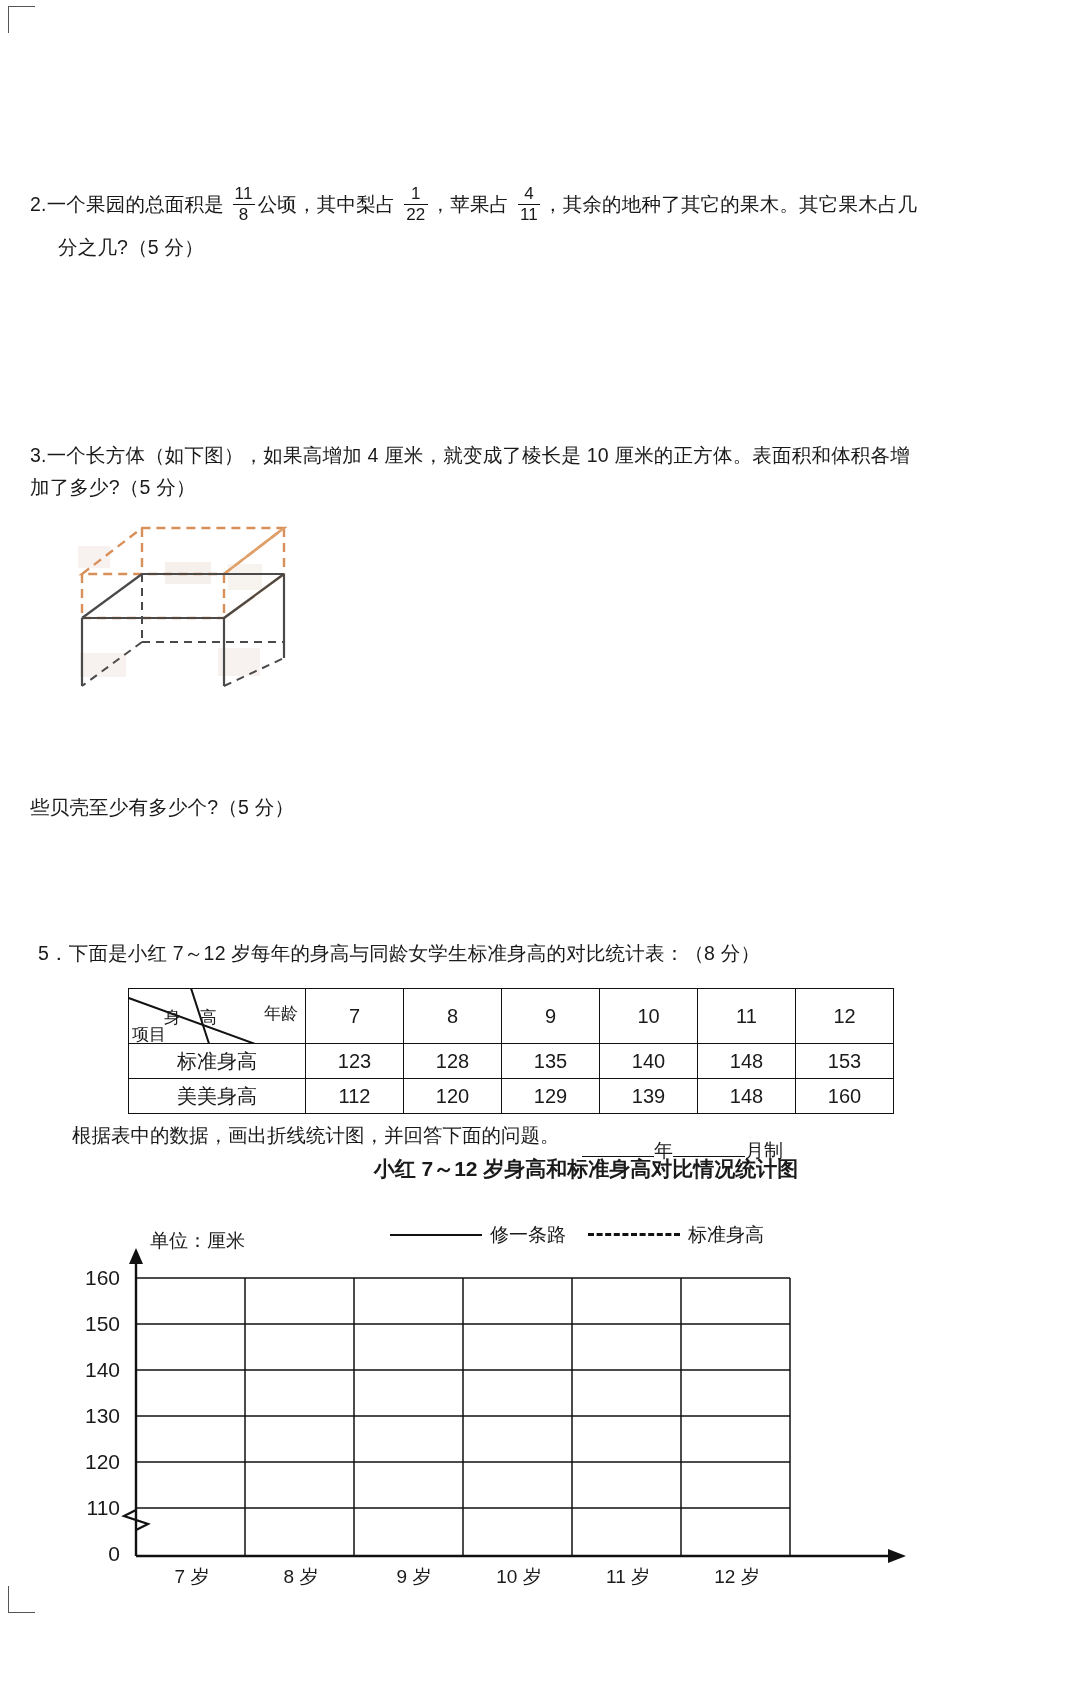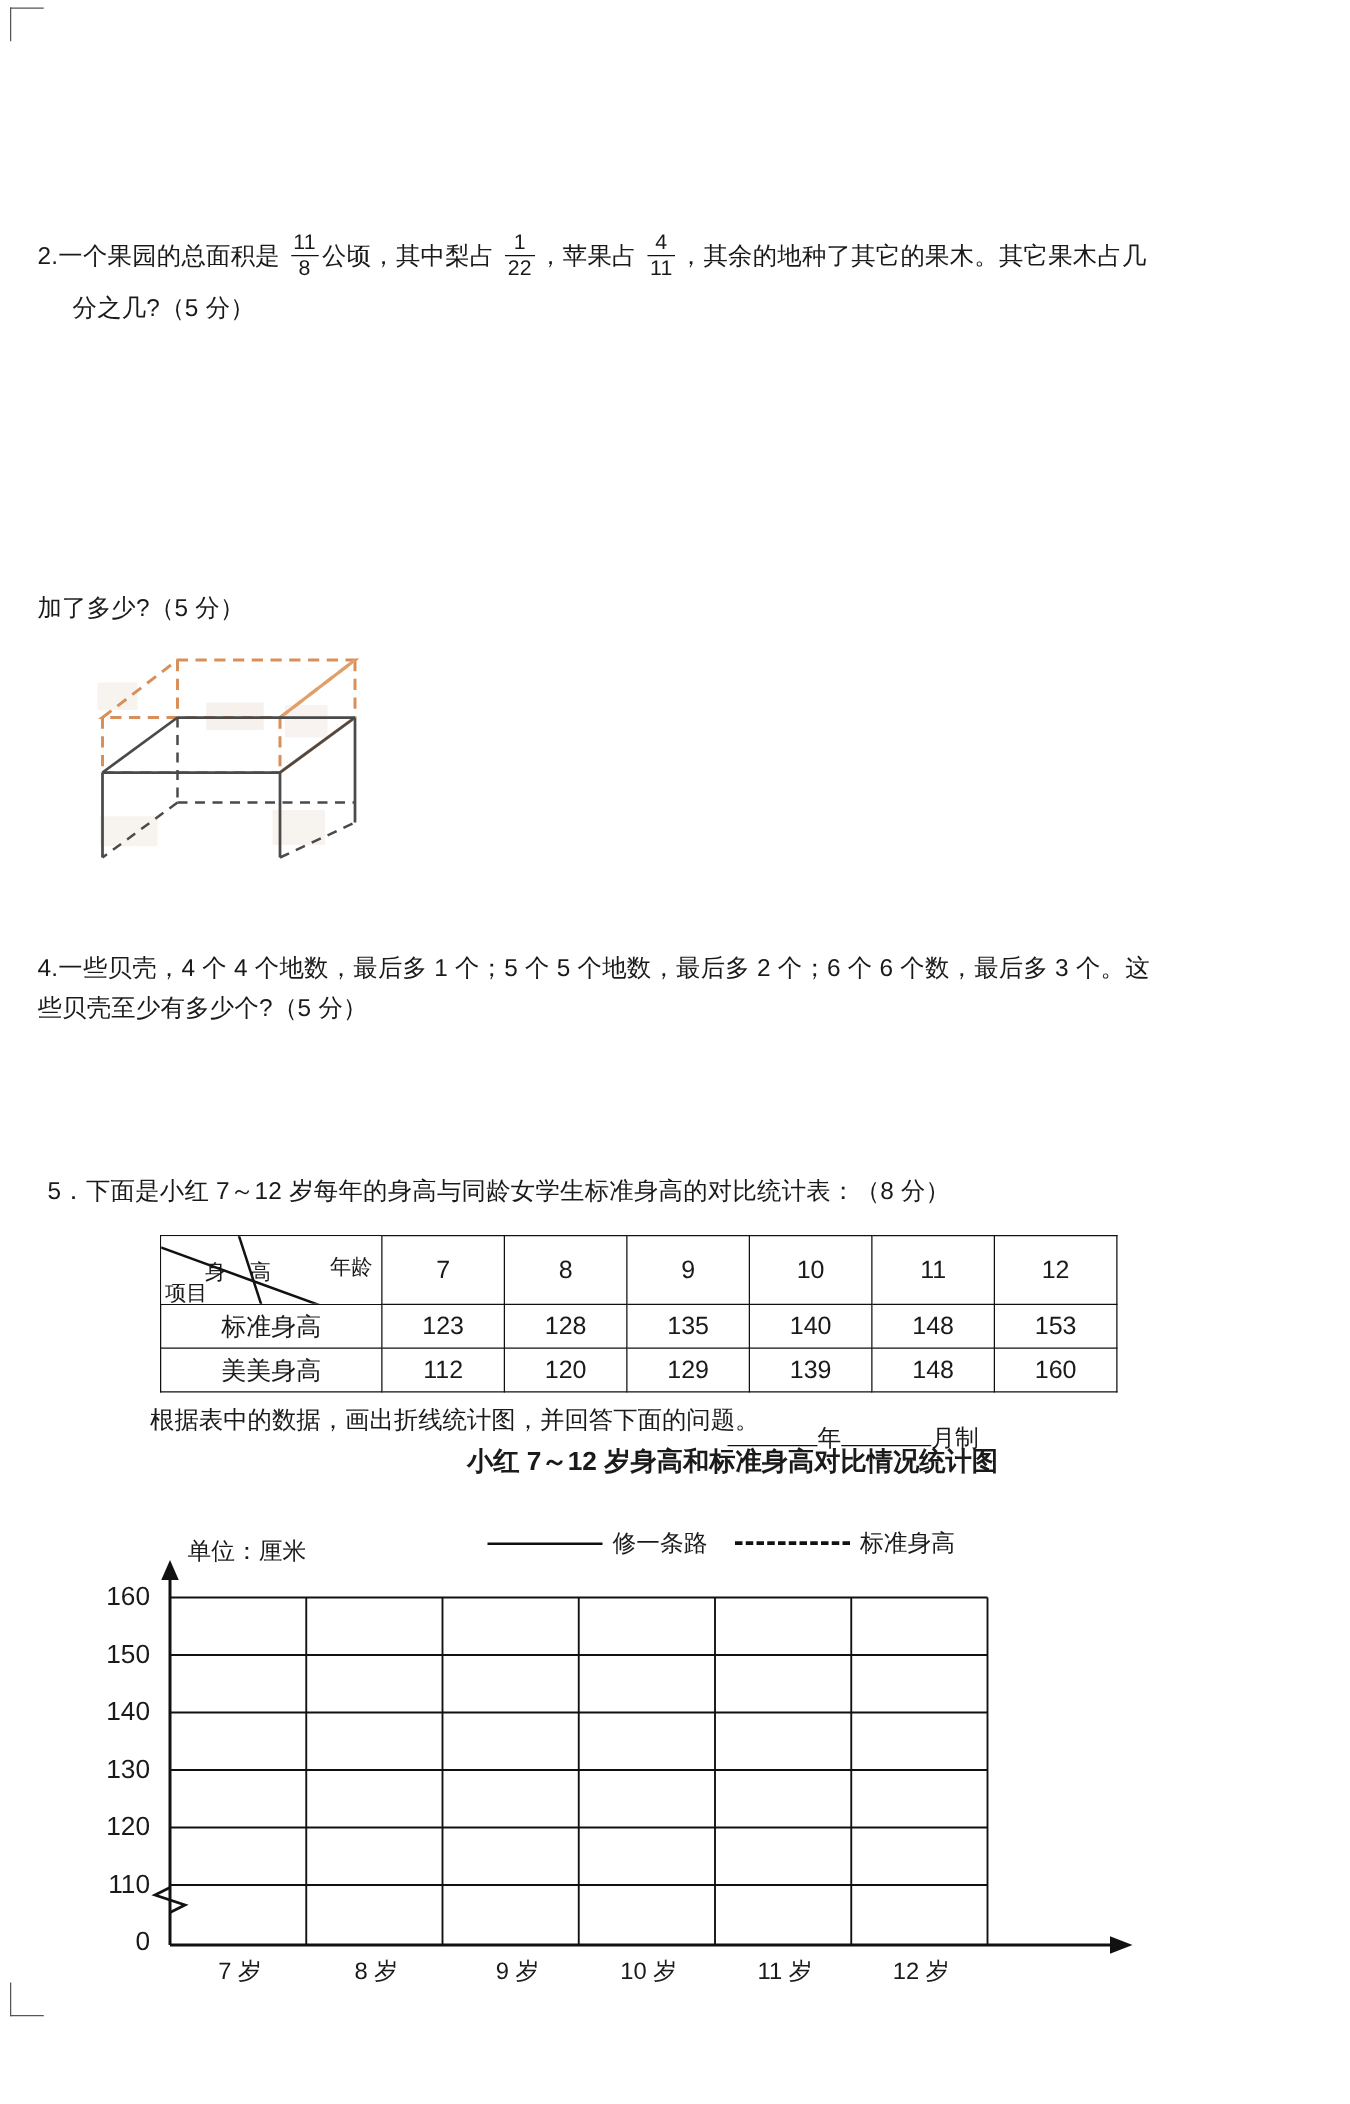--- a/index.html
+++ b/index.html
@@ -54,21 +54,21 @@
   }
   .stat-table .hdr-cell { width:176px; height:54px; position:relative; padding:0; }
   .stat-table .val-cell { width:97px; height:34px; }
   .stat-table .lbl-cell { width:176px; height:34px; }
   .hdr-inner { position:relative; width:176px; height:54px; overflow:hidden; }
   .hdr-inner .diag { position:absolute; background:#111; transform-origin:0 0; }
   .hdr-age  { position:absolute; right:7px; top:13px; font-size:17px; }
   .hdr-h    { position:absolute; left:35px; top:17px; font-size:17px; letter-spacing:7px; }
   .hdr-item { position:absolute; left:3px;  top:34px; font-size:17px; }
 
-  .under-note { position:absolute; left:72px; top:1122px; font-size:19.5px;margin-left:48px; }
+  .under-note { position:absolute; left:72px; top:1122px; font-size:19.5px; }
   .chart-title {
     position:absolute; left:0; top:1155px; width:1080px;
     text-align:center; font-size:21px; font-weight:bold;margin-left:46px;
   }
   .ym-line { position:absolute; left:582px; top:1138px; font-size:19px; }
   .ym-line .blank { display:inline-block; border-bottom:1.5px solid #111; width:72px; }
 
   .legend { position:absolute; left:390px; top:1222px; font-size:19px; }
   .legend .solidline {
     display:inline-block; width:92px; border-top:2.6px solid #111;
@@ -109,20 +109,21 @@
       <span class="den">22</span>
     </span><span>，苹果占</span>
     <span class="frac">
       <span class="num">4</span>
       <span class="bar"></span>
       <span class="den">11</span>
     </span><span>，其余的地种了其它的果木。其它果木占几</span>
   </div>
   <div class="qtext" style="left:58px; top:232px;">分之几?（5 分）</div>
 
+  <div class="qtext" style="left:30px; top:440px;">3.一个长方体（如下图），如果高增加 4 厘米，就变成了棱长是 10 厘米的正方体。表面积和体积各增</div>
   <div class="qtext" style="left:30px; top:472px;">加了多少?（5 分）</div>
 
   <div class="boxfig">
     <svg width="230" height="185" viewBox="0 0 230 185">
 
       <g opacity="0.55">
         <rect x="8" y="38" width="32" height="22" fill="#f1e9e2"></rect>
         <rect x="95" y="54" width="46" height="22" fill="#efe5dd"></rect>
         <rect x="158" y="56" width="34" height="26" fill="#f2eae3"></rect>
         <rect x="10" y="145" width="46" height="24" fill="#f1e9e2"></rect>
@@ -168,21 +169,20 @@
 
       <g stroke="#4a4a4a" fill="none" stroke-width="2" stroke-dasharray="8 6">
         <path d="M72 66 L72 134"></path>
         <path d="M72 134 L12 178"></path>
         <path d="M72 134 L214 134"></path>
         <path d="M154 178 L214 150"></path>
       </g>
     </svg>
   </div>
 
-  <div class="qtext" style="left:30px; top:760px;">4.一些贝壳，4 个 4 个地数，最后多 1 个；5 个 5 个地数，最后多 2 个；6 个 6 个数，最后多 3 个。这</div>
   <div class="qtext" style="left:30px; top:792px;">些贝壳至少有多少个?（5 分）</div>
 
   <div class="qtext" style="left:38px; top:938px;">5．下面是小红 7～12 岁每年的身高与同龄女学生标准身高的对比统计表：（8 分）</div>
 
   <table class="stat-table">
     <tbody>
         <tr>
       <td class="hdr-cell">
         <div class="hdr-inner">
 

